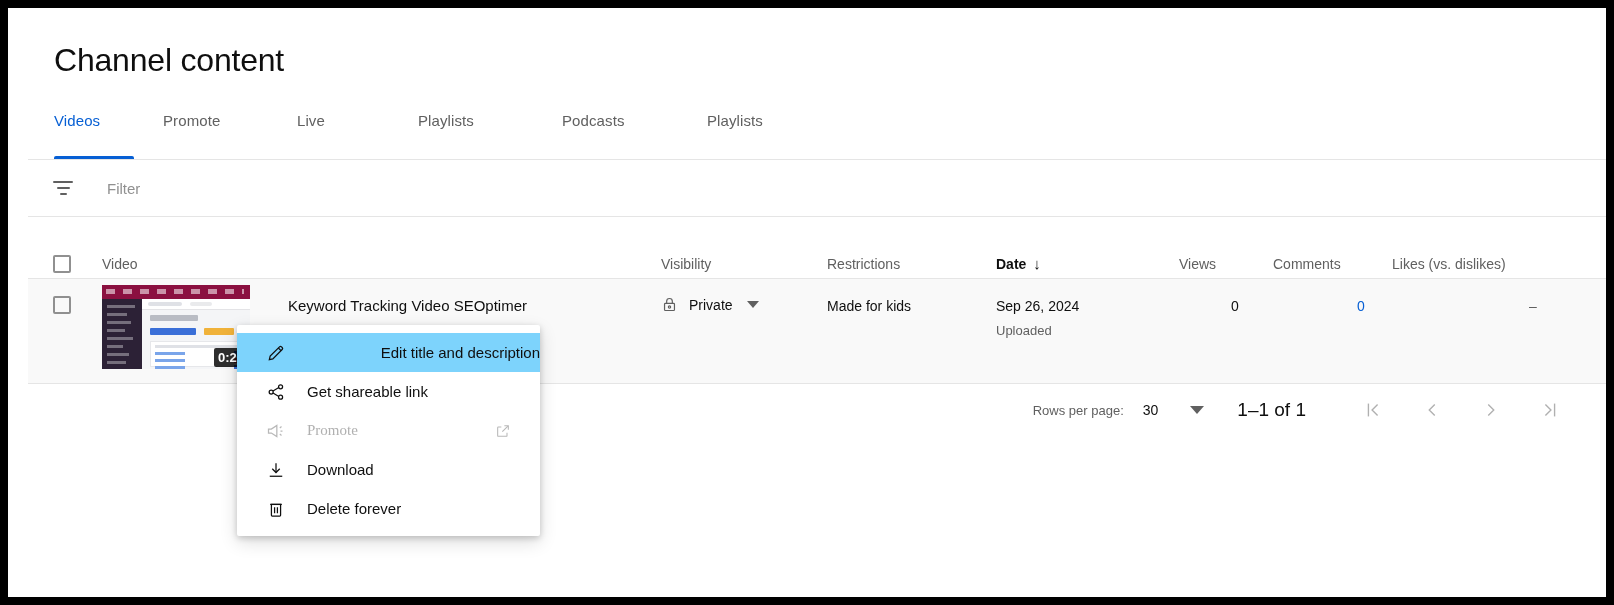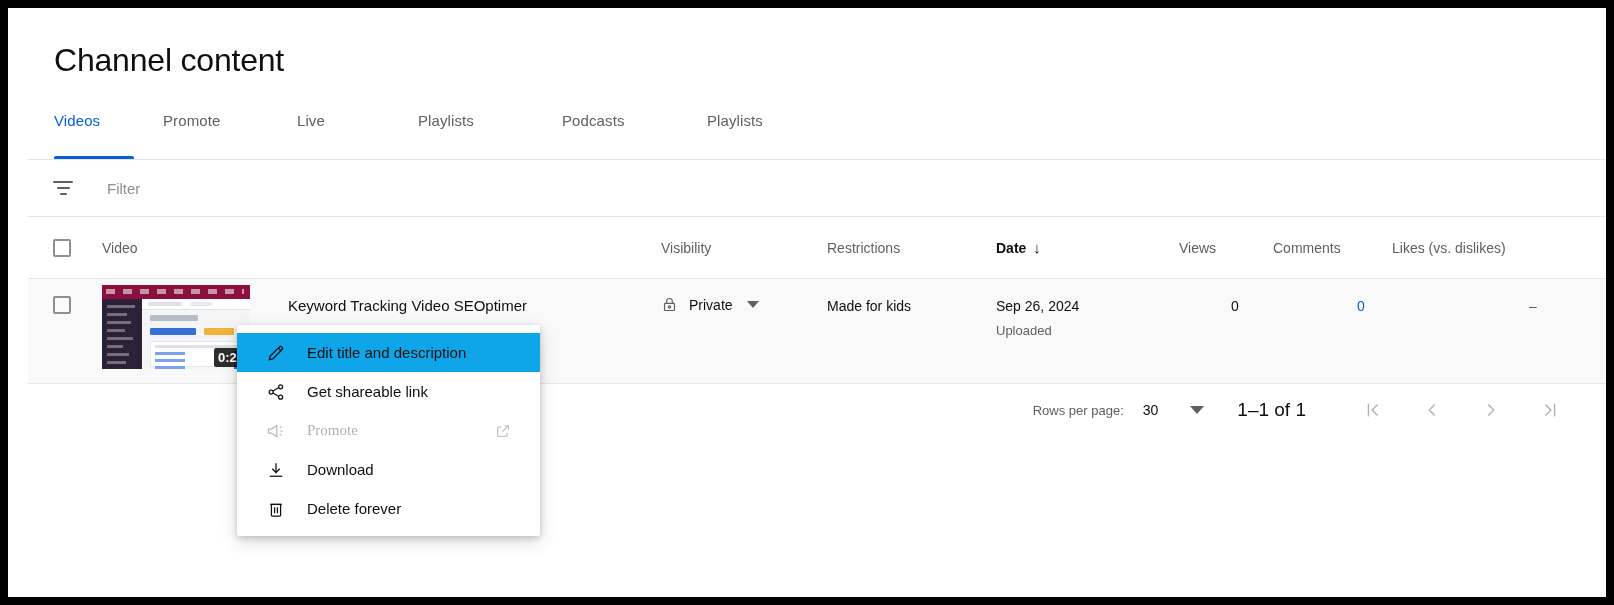--- a/index.html
+++ b/index.html
@@ -124,21 +124,21 @@
     top: 208px;
     height: 1px;
     background: #e5e5e5;
   }
 
   
   .table {
     position: absolute;
     left: 20px;
     right: 0;
-    top: 209px;
+    top: 225px;
   }
   .thead {
     position: relative;
     height: 61px;
   }
   .col {
     position: absolute;
     top: 0;
     height: 61px;
     display: flex;
@@ -392,21 +392,21 @@
   }
   .menu-item {
     position: relative;
     height: 39px;
     display: flex;
     align-items: center;
     padding-left: 27px;
     box-sizing: border-box;
     cursor: pointer;
   }
-  .menu-item.hover { background: #0ea5e9; }
+  .menu-item.hover { background: #7dd3fc; justify-content: space-between; }
   .menu-item.disabled { cursor: default; font-family: Liberation Serif, serif; }
   .menu-icon {
     width: 24px;
     height: 24px;
     flex: 0 0 24px;
     display: flex;
     align-items: center;
     justify-content: center;
     color: #0f0f0f;
   }

